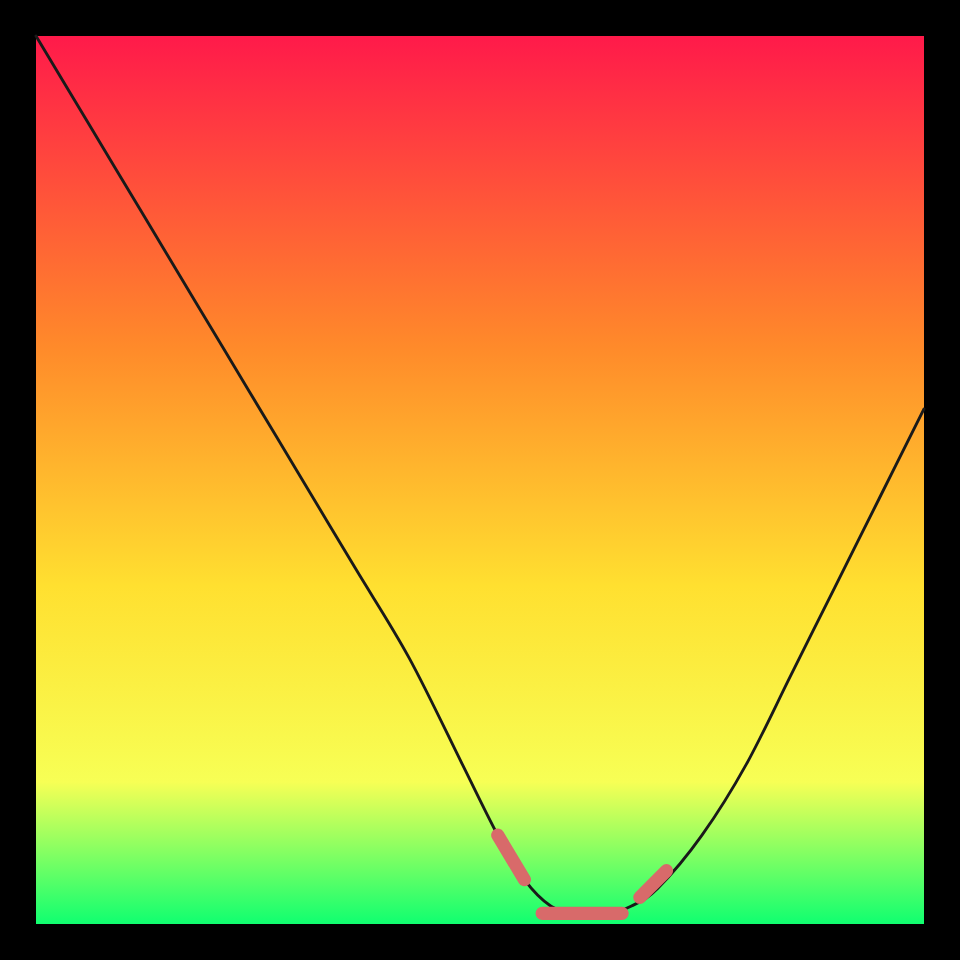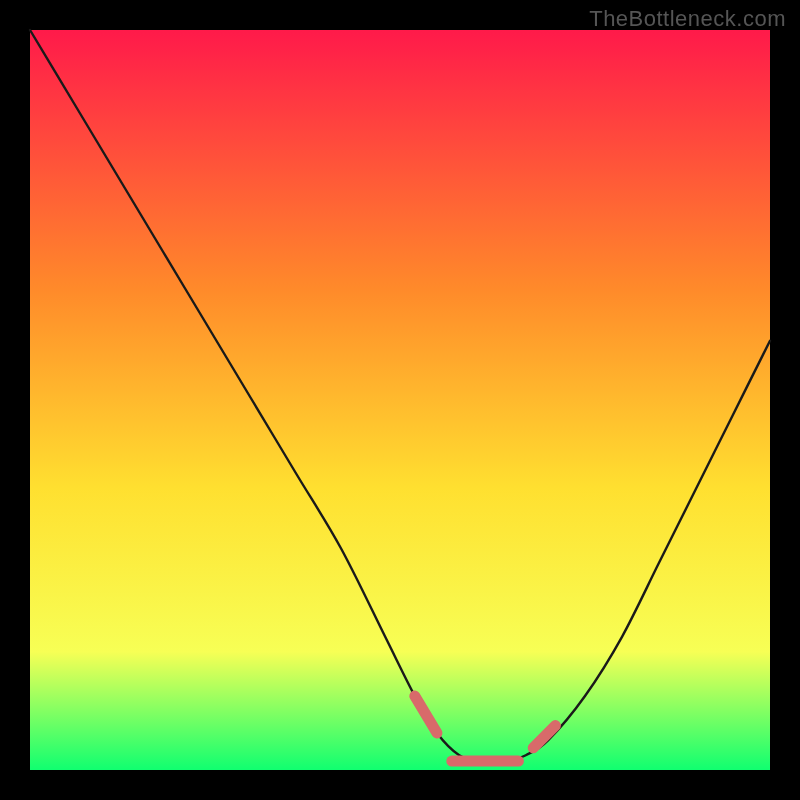--- a/index.html
+++ b/index.html
@@ -44,21 +44,20 @@
     fill: none;
     stroke-width: 11;
     stroke-linecap: round;
   }
 </style>
 </head>
 <body>
 
 <div class="frame">
 
-  <div class="watermark">TheBottleneck.com</div>
 
   <svg class="plot" viewBox="0 0 800 800" preserveAspectRatio="none">
     <defs>
       <linearGradient id="bg-grad" x1="0" y1="0" x2="0" y2="1">
         <stop id="g0" offset="0%" stop-color="#ff1a4a"></stop>
         <stop id="g1" offset="35%" stop-color="#ff8a2a"></stop>
         <stop id="g2" offset="62%" stop-color="#ffe030"></stop>
         <stop id="g3" offset="84%" stop-color="#f7ff55"></stop>
         <stop id="g4" offset="100%" stop-color="#10ff70"></stop>
       </linearGradient>

